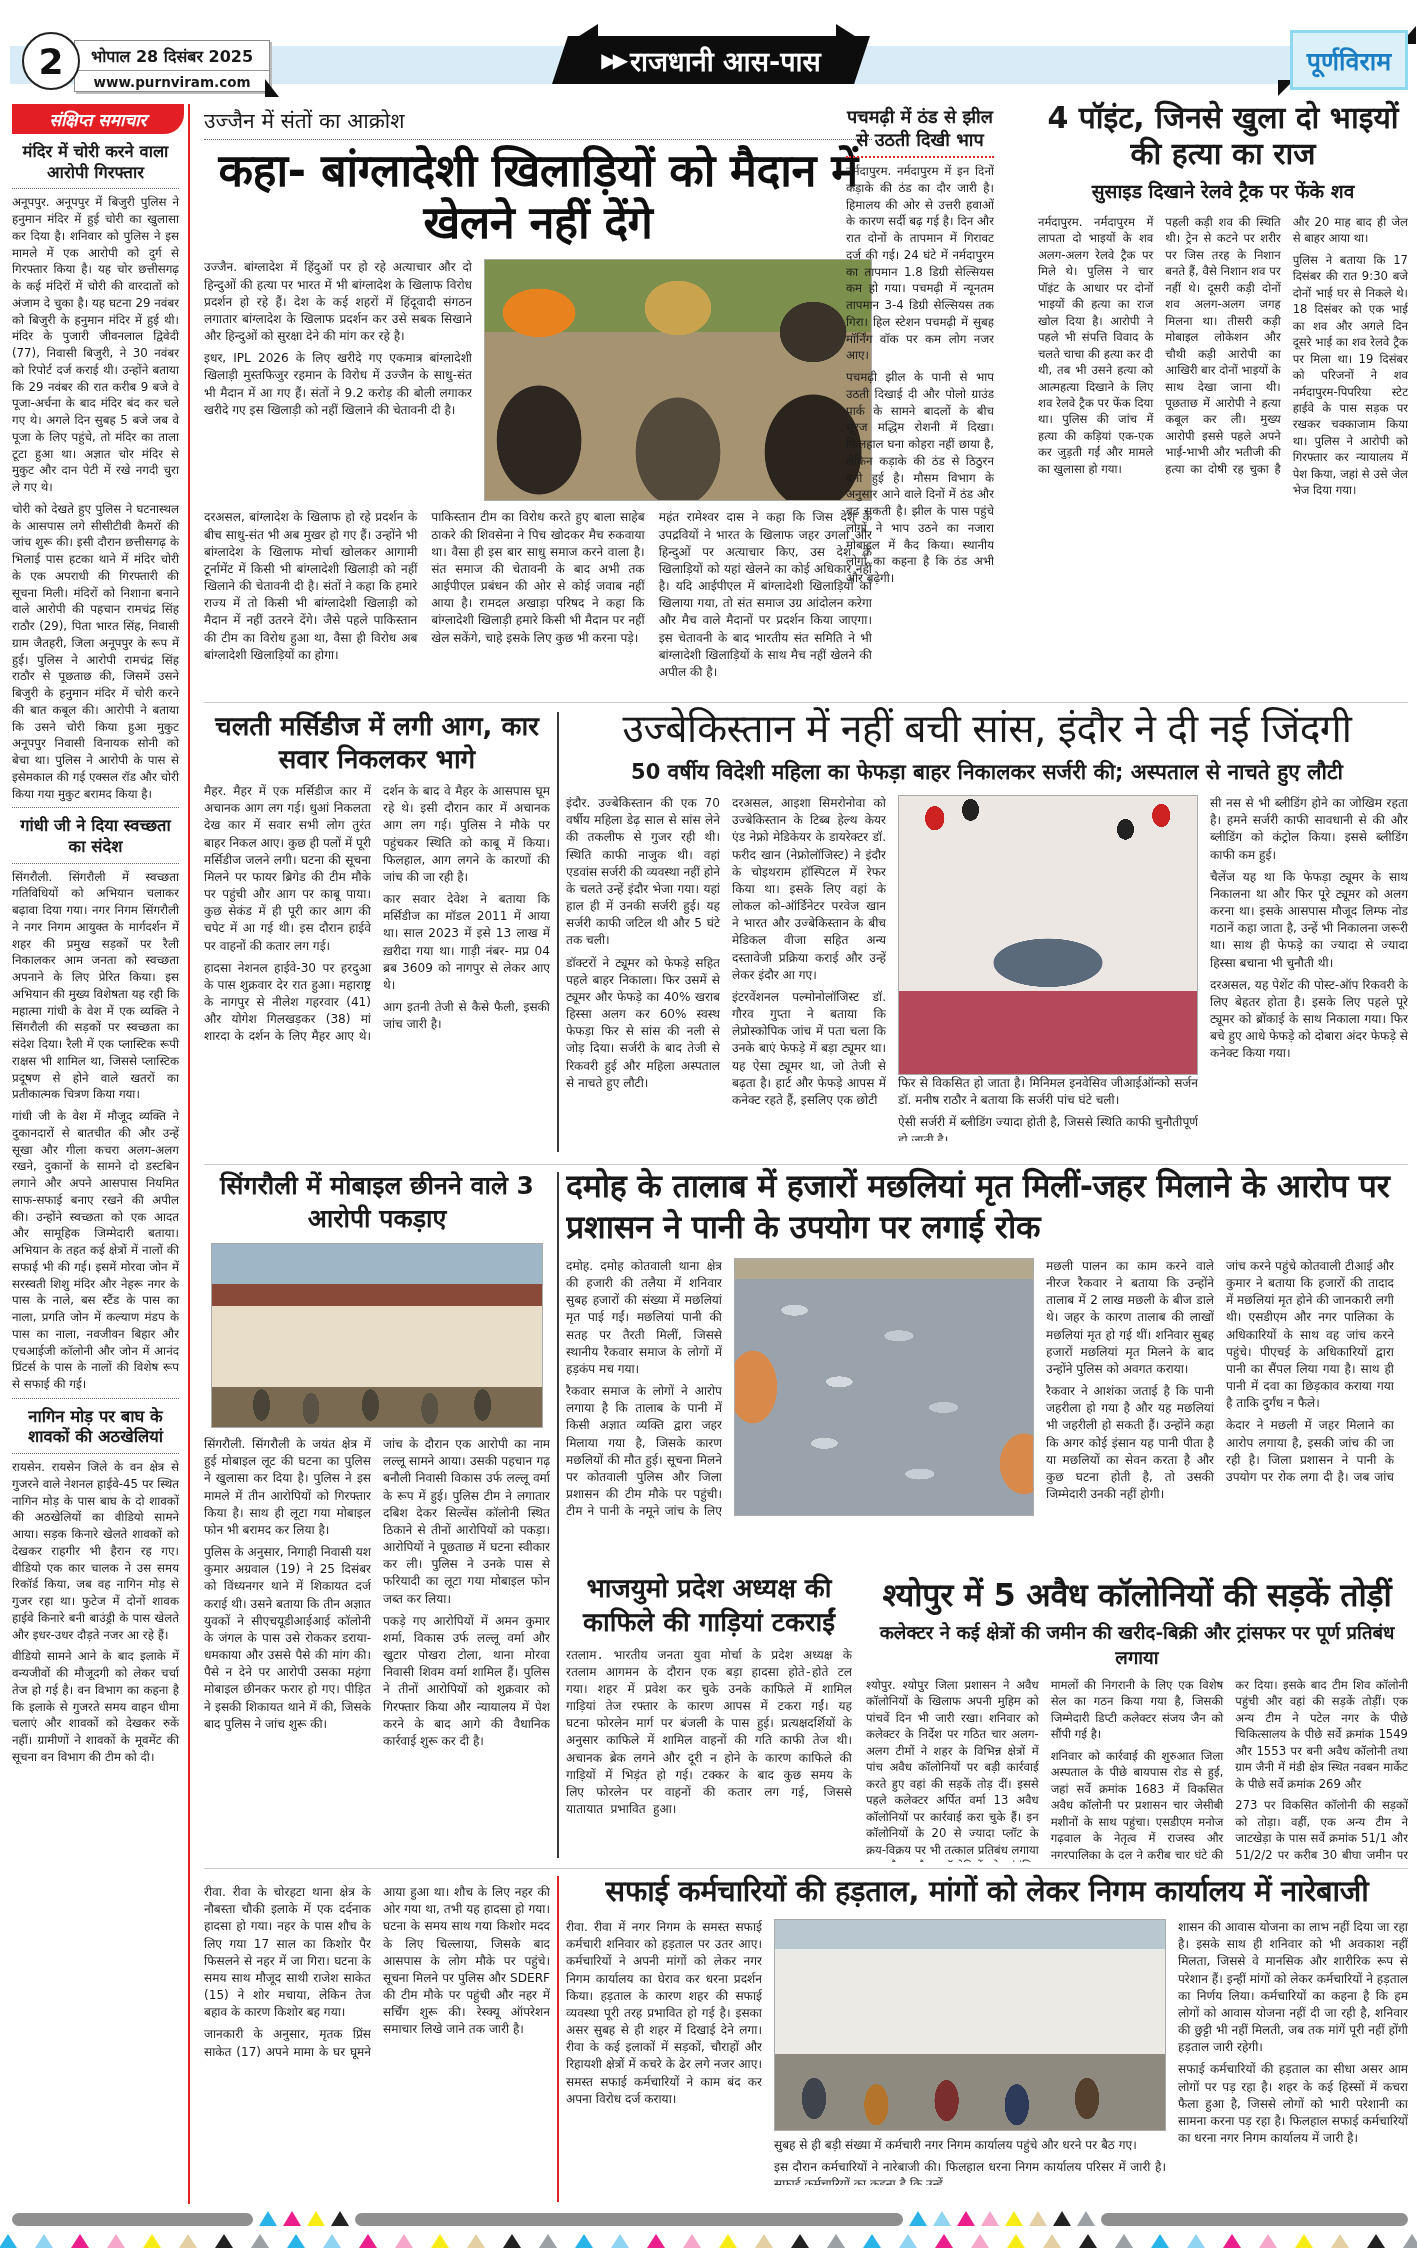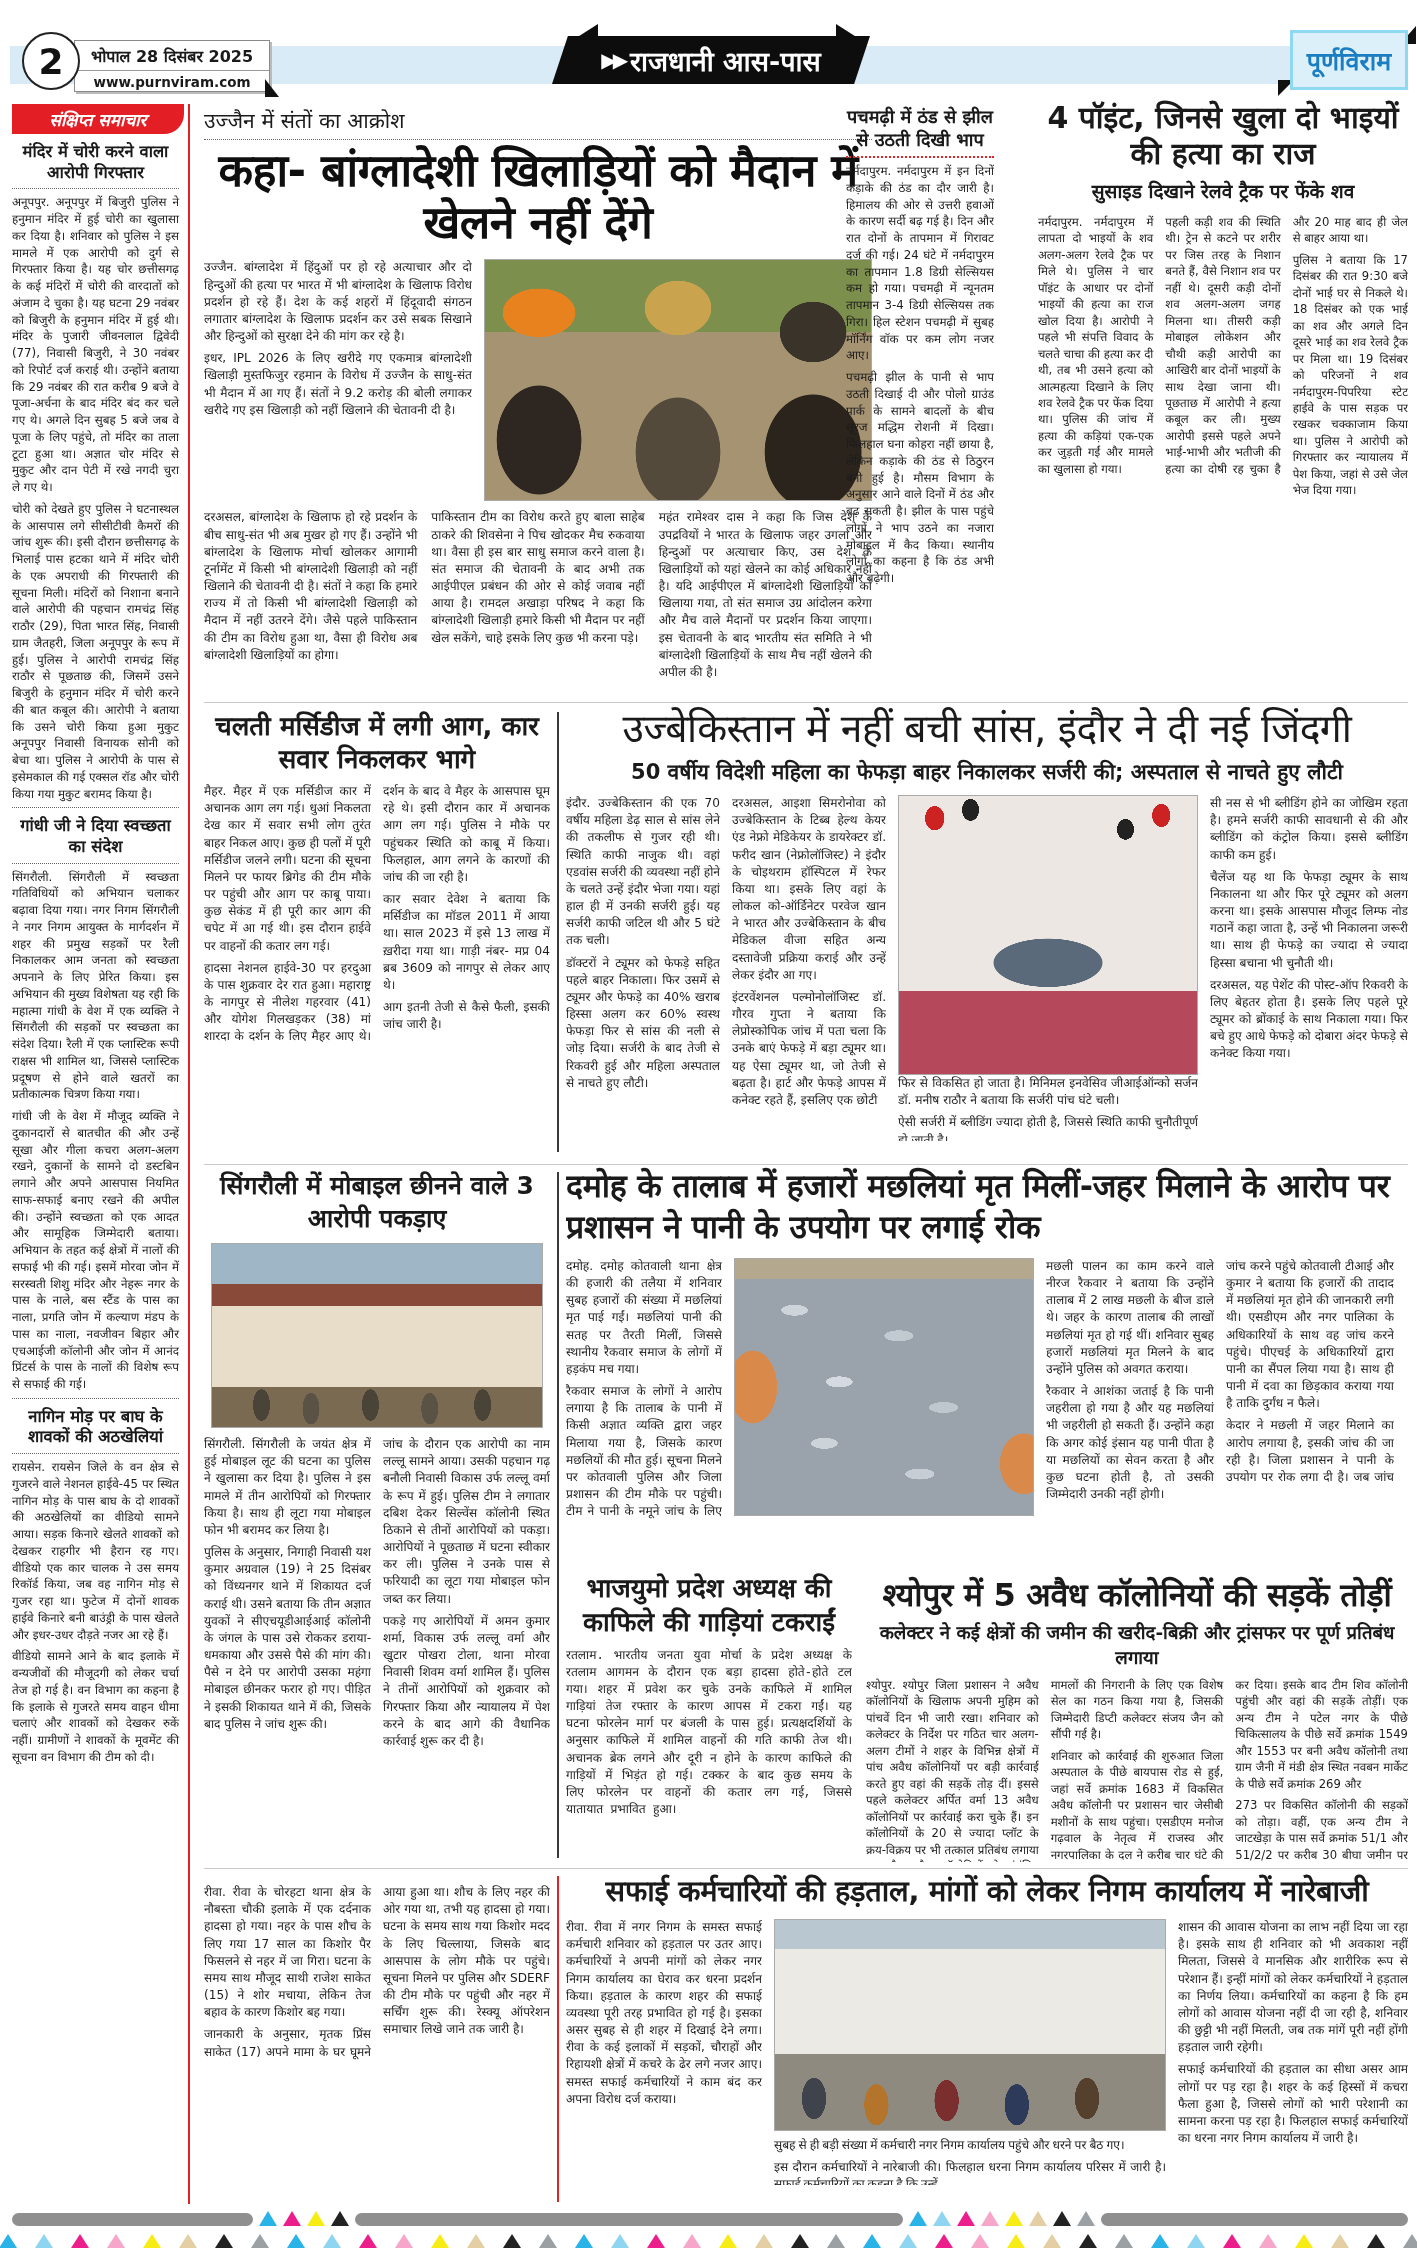--- a/index.html
+++ b/index.html
@@ -149,21 +149,21 @@
   .safai-left { width:196px; height:270px; overflow:hidden; }
   .safai-mid { width:392px; }
   .photo-nigam { width:392px; height:212px;
     background:
       radial-gradient(20px 34px at 10% 85%, #3f434b 0 60%, transparent 61%),
       radial-gradient(20px 34px at 26% 88%, #b5742c 0 60%, transparent 61%),
       radial-gradient(20px 34px at 44% 86%, #7a2e2e 0 60%, transparent 61%),
       radial-gradient(20px 34px at 62% 88%, #2e3a5a 0 60%, transparent 61%),
       radial-gradient(20px 34px at 80% 85%, #55402e 0 60%, transparent 61%),
       linear-gradient(180deg, #b9c7d0 0 14%, #eceae4 14% 64%, #8f8a80 64% 100%); }
-  .safai-stub { display:flex; gap:10px; margin-top:6px; height:48px; overflow:hidden;font-family:Liberation Serif, serif; }
+  .safai-stub { display:flex; gap:10px; margin-top:6px; height:48px; overflow:hidden; }
   .safai-stub div { flex:1; }
   .safai-right { width:230px; height:270px; overflow:hidden; }
   
   .sep-row { position:absolute; left:12px; top:2208px; width:1396px; height:18px;
     display:flex; align-items:flex-end; gap:6px; }
   .sep-bar { height:13px; background:#8f8f8f; border-radius:7px; }
   .tri { width:0; height:0; border-left:9px solid transparent; border-right:9px solid transparent; }
   .tri-row { position:absolute; left:12px; top:2232px; width:1396px; height:16px;
     display:flex; gap:18px; align-items:flex-end; justify-content:center; }
 </style>

